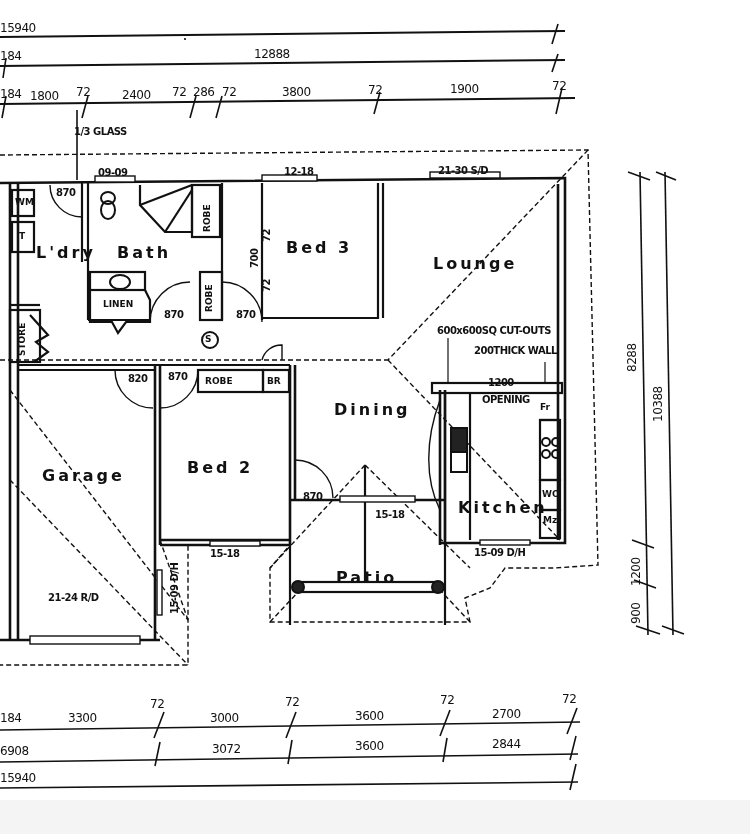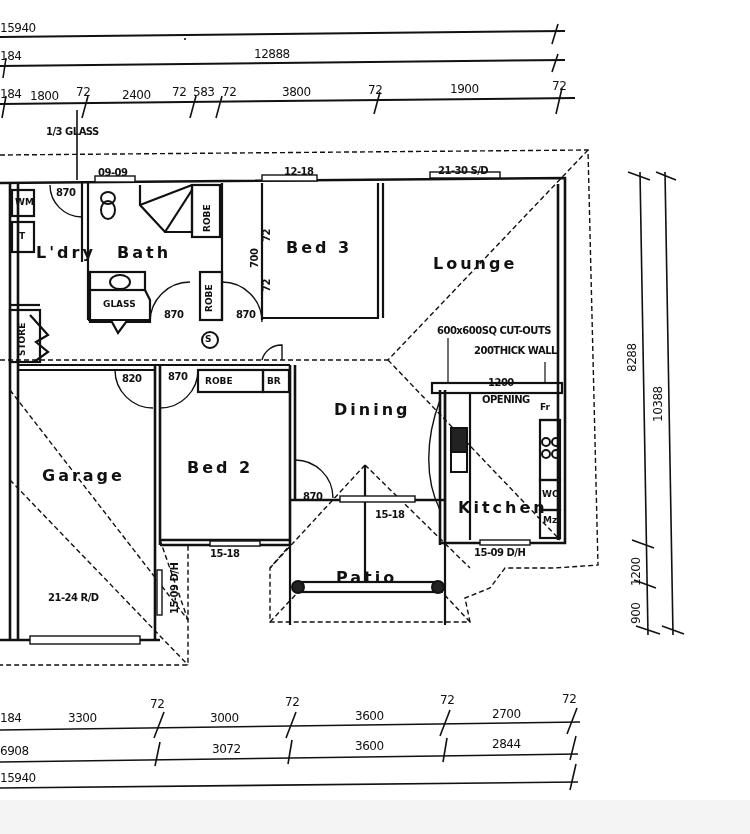--- a/index.html
+++ b/index.html
@@ -189,61 +189,61 @@
 <div class="paper-edge"></div>
 
 <span class="lbl dim" style="left:0;top:22px">15940</span>
 <span class="lbl dim" style="left:254px;top:48px">12888</span>
 <span class="lbl dim" style="left:0;top:50px">184</span>
 <span class="lbl dim" style="left:0;top:88px">184</span>
 <span class="lbl dim" style="left:30px;top:90px">1800</span>
 <span class="lbl dim" style="left:76px;top:86px">72</span>
 <span class="lbl dim" style="left:122px;top:89px">2400</span>
 <span class="lbl dim" style="left:172px;top:86px">72</span>
-<span class="lbl dim" style="left:193px;top:86px">583</span>
+<span class="lbl dim" style="left:193px;top:86px">286</span>
 <span class="lbl dim" style="left:222px;top:86px">72</span>
 <span class="lbl dim" style="left:282px;top:86px">3800</span>
 <span class="lbl dim" style="left:368px;top:84px">72</span>
 <span class="lbl dim" style="left:450px;top:83px">1900</span>
 <span class="lbl dim" style="left:552px;top:80px">72</span>
-<span class="lbl note" style="left:46px;top:127px">1/3 GLASS</span>
+<span class="lbl note" style="left:74px;top:127px">1/3 GLASS</span>
 
 <span class="lbl room" style="left:36px;top:245px">L'dry</span>
 <span class="lbl room" style="left:117px;top:245px">Bath</span>
 <span class="lbl room" style="left:286px;top:240px">Bed 3</span>
 <span class="lbl room" style="left:433px;top:256px">Lounge</span>
 <span class="lbl room" style="left:334px;top:402px">Dining</span>
 <span class="lbl room" style="left:458px;top:500px">Kitchen</span>
 <span class="lbl room" style="left:42px;top:468px">Garage</span>
 <span class="lbl room" style="left:187px;top:460px">Bed 2</span>
 <span class="lbl room" style="left:336px;top:570px">Patio</span>
 
 <span class="lbl fix vert" style="left:203px;top:232px">ROBE</span>
 <span class="lbl fix vert" style="left:205px;top:312px">ROBE</span>
-<span class="lbl fix" style="left:103px;top:300px">GLASS</span>
+<span class="lbl fix" style="left:103px;top:300px">LINEN</span>
 <span class="lbl fix vert" style="left:18px;top:356px">STORE</span>
 <span class="lbl fix" style="left:205px;top:377px">ROBE</span>
 <span class="lbl fix" style="left:267px;top:377px">BR</span>
 <span class="lbl fix" style="left:15px;top:198px">WM</span>
 <span class="lbl fix" style="left:19px;top:232px">T</span>
 <span class="lbl fix" style="left:205px;top:335px">S</span>
 <span class="lbl fix" style="left:540px;top:403px">Fr</span>
 <span class="lbl fix" style="left:542px;top:490px">WO</span>
 <span class="lbl fix" style="left:543px;top:516px">Mz</span>
 
 <span class="lbl note" style="left:98px;top:168px">09-09</span>
 <span class="lbl note" style="left:284px;top:167px">12-18</span>
 <span class="lbl note" style="left:438px;top:166px">21-30 S/D</span>
 <span class="lbl note" style="left:56px;top:188px">870</span>
 <span class="lbl note" style="left:164px;top:310px">870</span>
 <span class="lbl note" style="left:236px;top:310px">870</span>
 <span class="lbl note vert" style="left:250px;top:268px">700</span>
 <span class="lbl note vert" style="left:262px;top:242px">72</span>
 <span class="lbl note vert" style="left:262px;top:292px">72</span>
-<span class="lbl note" style="left:122px;top:374px">820</span>
+<span class="lbl note" style="left:128px;top:374px">820</span>
 <span class="lbl note" style="left:168px;top:372px">870</span>
 <span class="lbl note" style="left:303px;top:492px">870</span>
 <span class="lbl note" style="left:375px;top:510px">15-18</span>
 <span class="lbl note" style="left:210px;top:549px">15-18</span>
 <span class="lbl note vert" style="left:170px;top:614px">15-09 D/H</span>
 <span class="lbl note" style="left:48px;top:593px">21-24 R/D</span>
 <span class="lbl note" style="left:474px;top:548px">15-09 D/H</span>
 <span class="lbl note" style="left:437px;top:326px">600x600SQ CUT-OUTS</span>
 <span class="lbl note" style="left:474px;top:346px">200THICK WALL</span>
 <span class="lbl note" style="left:488px;top:378px">1200</span>

